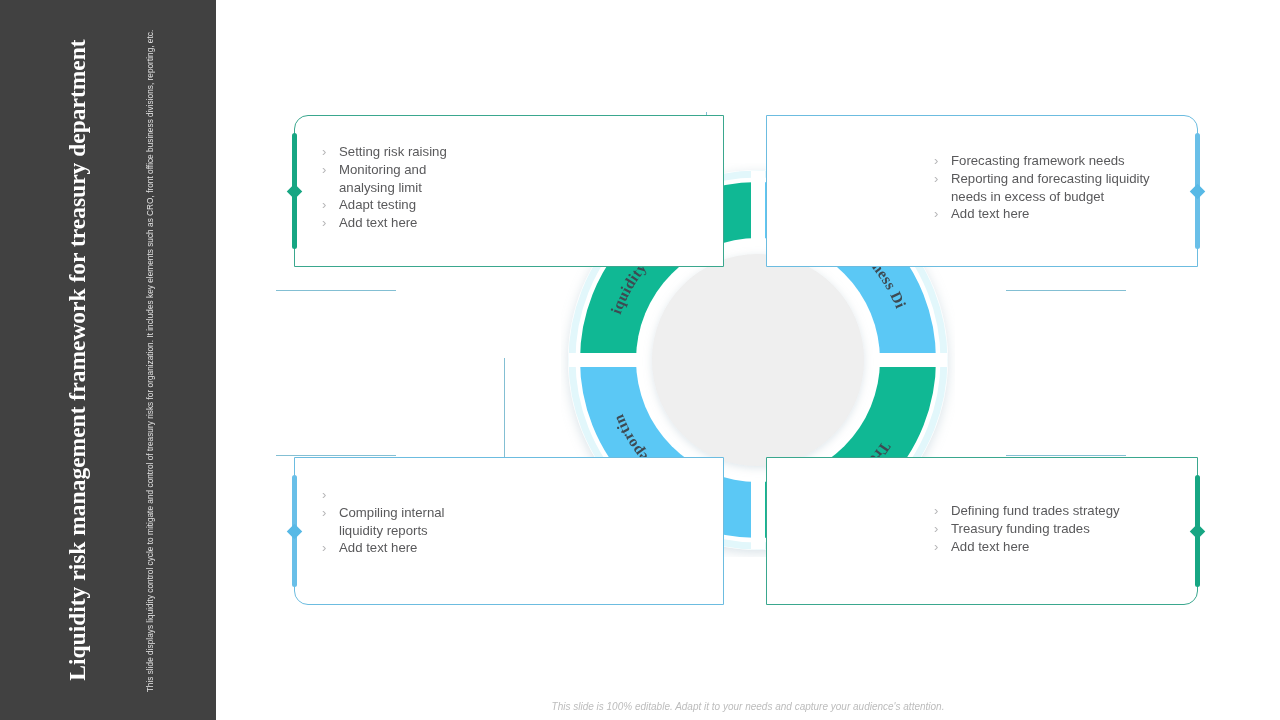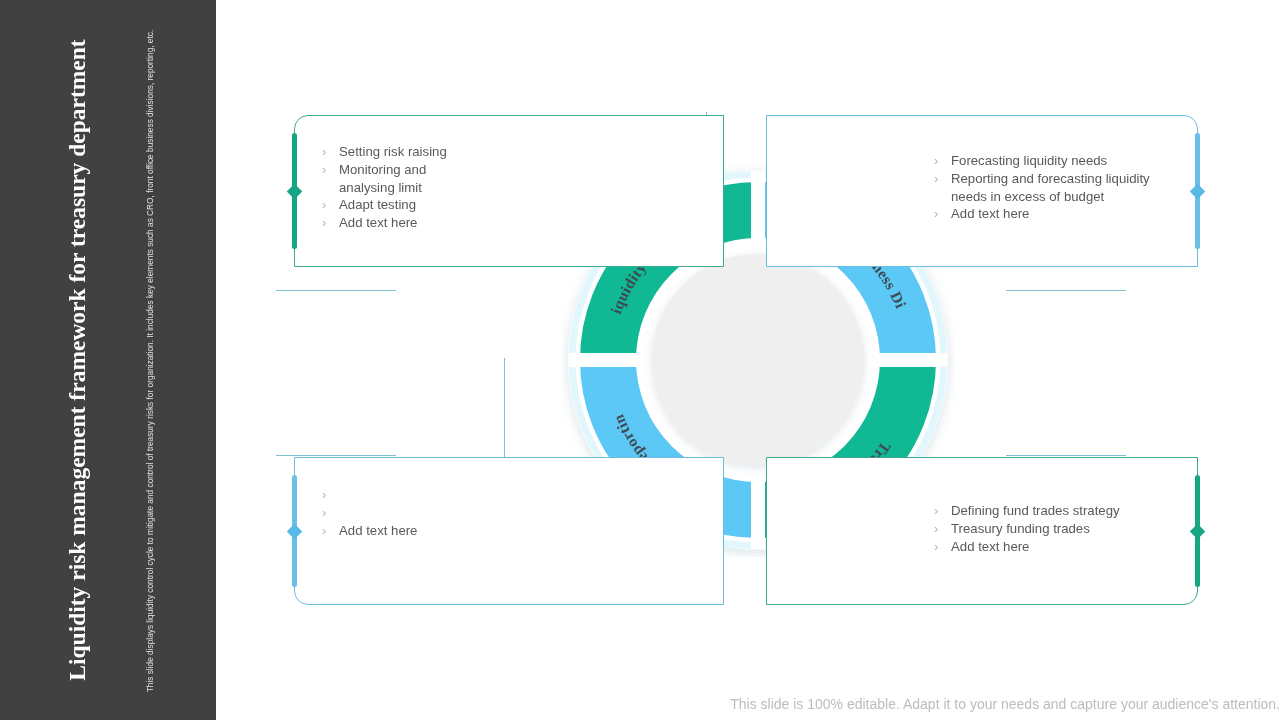--- a/index.html
+++ b/index.html
@@ -141,23 +141,24 @@
     left: 345px; top: 163px;
     width: 394px; height: 394px;
     z-index: 3;
   }
 
   
   .footer-note {
     position: absolute;
     left: 0; right: 0;
     bottom: 8px;
-    text-align: right;
+    text-align: center;
     color: #bcbcbc;
-    font-size: 14px;
+    font-size: 10px;
+    font-style: italic;
   }
 </style>
 </head>
 <body>
 
 <div class="sidebar">
   <div class="sidebar-title">Liquidity risk management framework for treasury department</div>
   <div class="sidebar-subtitle">This slide displays liquidity control cycle to mitigate and control of treasury risks for organization. It includes key elements such as CRO, front office business divisions, reporting, etc.</div>
 </div>
 
@@ -257,21 +258,21 @@
     </ul>
   </div>
 
   <div class="card tr blue" style="left:550px; top:115px; width:432px; height:152px;">
     <div class="frame"></div>
     <div class="accent right blue"></div>
     <div class="diamond right blue"></div>
     <ul class="bullets" style="left:168px; top:37px; width:252px;">
       <li>
         <span class="chev">›</span>
-        <span class="txt">Forecasting liquidity needs</span>
+        <span class="txt">Forecasting framework needs</span>
       </li>
       <li>
         <span class="chev">›</span>
         <span class="txt">Reporting and forecasting liquidity needs in excess of budget</span>
       </li>
       <li>
         <span class="chev">›</span>
         <span class="txt">Add text here</span>
       </li>
     </ul>
@@ -280,20 +281,21 @@
   <div class="card bl blue" style="left:78px; top:457px; width:430px; height:148px;">
     <div class="frame"></div>
     <div class="accent left blue"></div>
     <div class="diamond left blue"></div>
     <ul class="bullets" style="left:28px; top:29px; width:150px;">
       <li>
         <span class="chev">›</span>
       </li>
       <li>
         <span class="chev">›</span>
+        <span class="txt">Compiling internal liquidity reports</span>
       </li>
       <li>
         <span class="chev">›</span>
         <span class="txt">Add text here</span>
       </li>
     </ul>
   </div>
 
   <div class="card br" style="left:550px; top:457px; width:432px; height:148px;">
     <div class="frame"></div>

